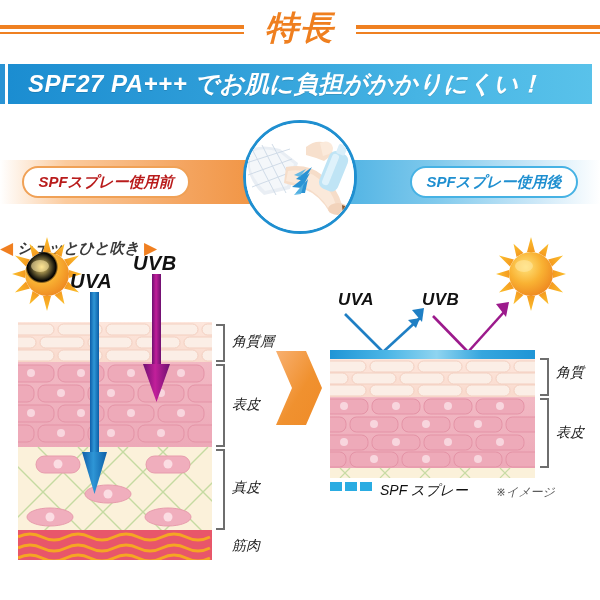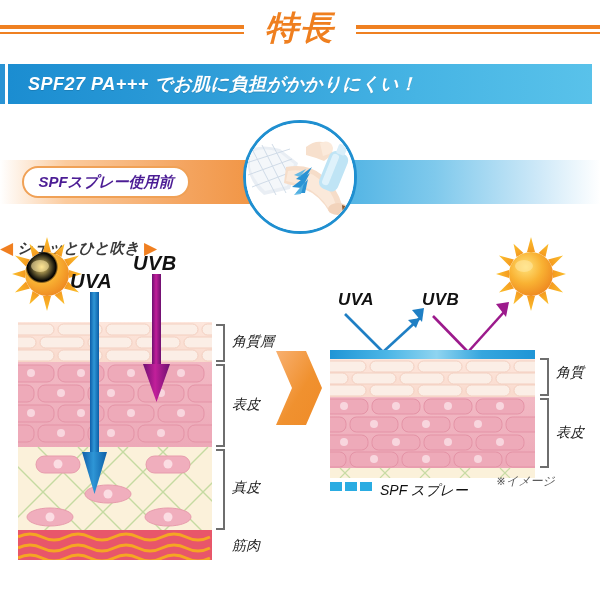--- a/index.html
+++ b/index.html
@@ -31,21 +31,21 @@
   .banner{
     position:absolute;left:8px;top:64px;width:584px;height:40px;
     background:linear-gradient(90deg,#1b8dd1 0%,#2e9dd8 35%,#46b4e4 70%,#59c2ea 100%);
     display:flex;align-items:center;
   }
   .banner-accent{
     position:absolute;left:0px;top:64px;width:5px;height:40px;
     background:#2a93d4;
   }
   .banner-text{
-    color:#ffffff;font-size:18px;font-weight:bold;
+    color:#ffffff;font-size:24px;font-weight:bold;
     padding-left:20px;letter-spacing:0.5px;
     text-shadow:0 1px 0 rgba(0,0,0,.12);
     white-space:nowrap;
   }
 
   
   .band{position:absolute;top:160px;left:0;width:600px;height:44px;}
   .band-left{
     position:absolute;left:0;top:0;width:300px;height:44px;
     background:linear-gradient(90deg,#ffffff 0%,#fbcb9e 22%,#f4a45f 62%,#ef8b33 100%);
@@ -54,21 +54,21 @@
     position:absolute;left:300px;top:0;width:300px;height:44px;
     background:linear-gradient(90deg,#3aa9e0 0%,#7fc9ec 45%,#cfe9f8 80%,#ffffff 100%);
   }
   .pill{
     position:absolute;top:6px;height:32px;
     border-radius:18px;background:#ffffff;
     display:flex;align-items:center;justify-content:center;
     font-size:15px;font-weight:bold;white-space:nowrap;
     box-sizing:border-box;
   }
-  .pill-before{left:22px;width:168px;border:2px solid #f0a156;color:#4c1d95;}
+  .pill-before{left:22px;width:168px;border:2px solid #f0a156;color:#b91c1c;}
   .pill-after{left:410px;width:168px;border:2px solid #46b2e4;color:#1f8fd0;}
 
   
   .photo-wrap{
     position:absolute;left:243px;top:120px;width:114px;height:114px;
     border-radius:50%;
     border:3px solid #1f8fd0;
     overflow:hidden;background:#ffffff;
     box-sizing:border-box;
   }
@@ -124,20 +124,21 @@
 
   <div class="banner-accent"></div>
   <div class="banner">
     <div class="banner-text">SPF27 PA+++ でお肌に負担がかかりにくい！</div>
   </div>
 
   <div class="band">
     <div class="band-left"></div>
     <div class="band-right"></div>
     <div class="pill pill-before">SPFスプレー使用前</div>
+    <div class="pill pill-after">SPFスプレー使用後</div>
   </div>
 
   <div class="photo-wrap">
     <svg width="108" height="108" viewBox="0 0 108 108">
       <rect x="0" y="0" width="108" height="108" fill="#ffffff"></rect>
 
       <path d="M2 28 Q14 20 34 26 L52 40 L44 66 L18 72 Q4 60 2 44 Z" fill="#e9eef4"></path>
       <path d="M4 30 Q16 23 33 29 L48 41 L41 63 L19 68 Q7 57 4 44 Z" fill="#f4f7fa"></path>
       <g stroke="#c9d6e4" stroke-width="1" opacity=".85">
         <path d="M6 26 L30 72"></path>
@@ -590,16 +591,16 @@
     <div class="layer-label" style="left:256px;top:194px;">表皮</div>
 
     <div class="legend" style="left:30px;top:252px;">
       <span class="legend-sw">
         <i></i>
           <i></i>
           <i></i>
       </span>
       <span class="legend-text">SPF スプレー</span>
     </div>
-    <div class="note" style="left:196px;top:243px;">※イメージ</div>
+    <div class="note" style="left:196px;top:254px;">※イメージ</div>
   </div>
 
 </div>
 
 </body></html>

